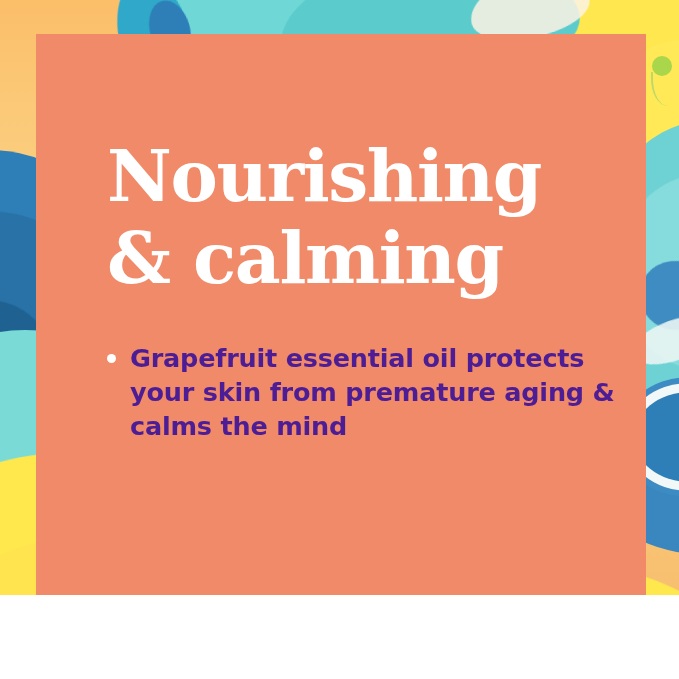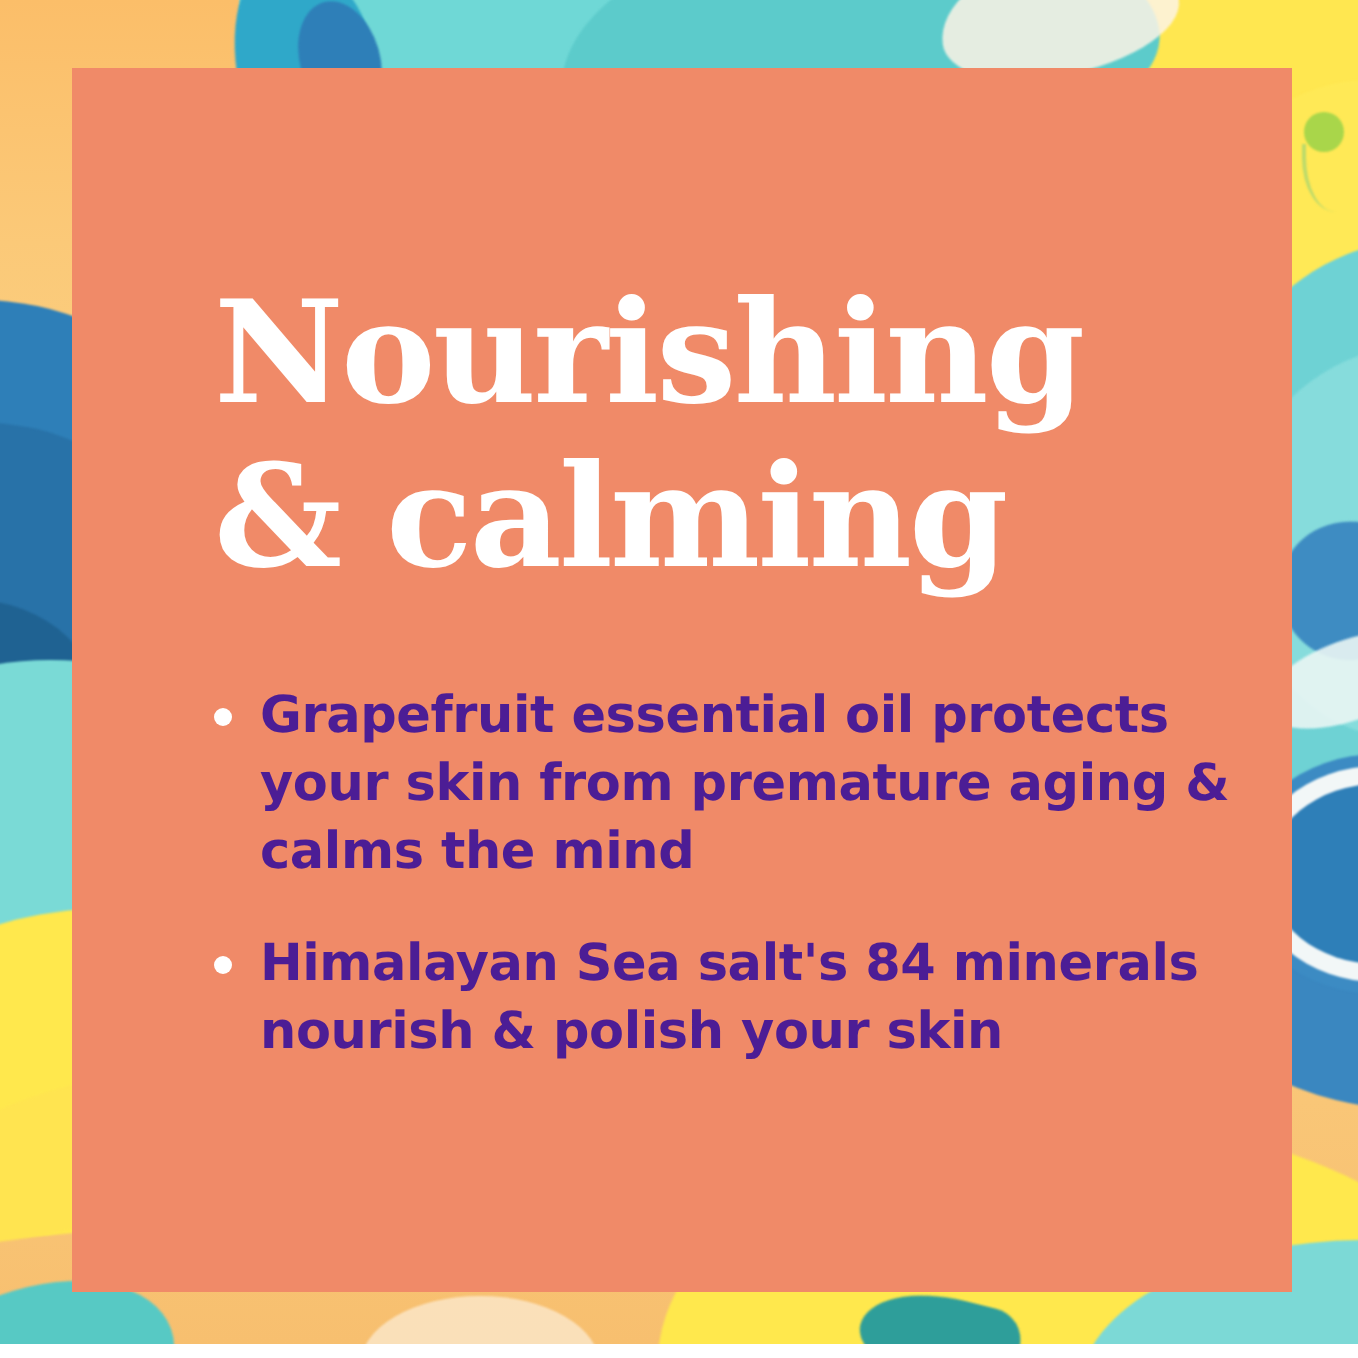--- a/index.html
+++ b/index.html
@@ -8,21 +8,21 @@
     padding: 0;
     background: #ffffff;
   }
   body {
     font-family: "Liberation Sans", sans-serif;
   }
 
   #stage {
     position: relative;
     width: 679px;
-    height: 672px;
+    height: 595px;
     overflow: hidden;
     background: #F8C46E;
   }
 
   
   .bg {
     position: absolute;
     inset: 0;
     overflow: hidden;
   }
@@ -331,20 +331,16 @@
     <h1 class="headline">Nourishing
 &amp; calming</h1>
 
     <ul class="bullets">
 
       <li class="bullet">
         <span class="bullet-dot"></span>
         <span class="bullet-text">Grapefruit essential oil protects your skin from premature aging &amp; calms the mind</span>
       </li>
 
-      <li class="bullet">
-        <span class="bullet-dot"></span>
-        <span class="bullet-text">Himalayan Sea salt's 84 minerals nourish &amp; polish your skin</span>
-      </li>
 
     </ul>
   </div>
 </div>
 
 </body></html>

